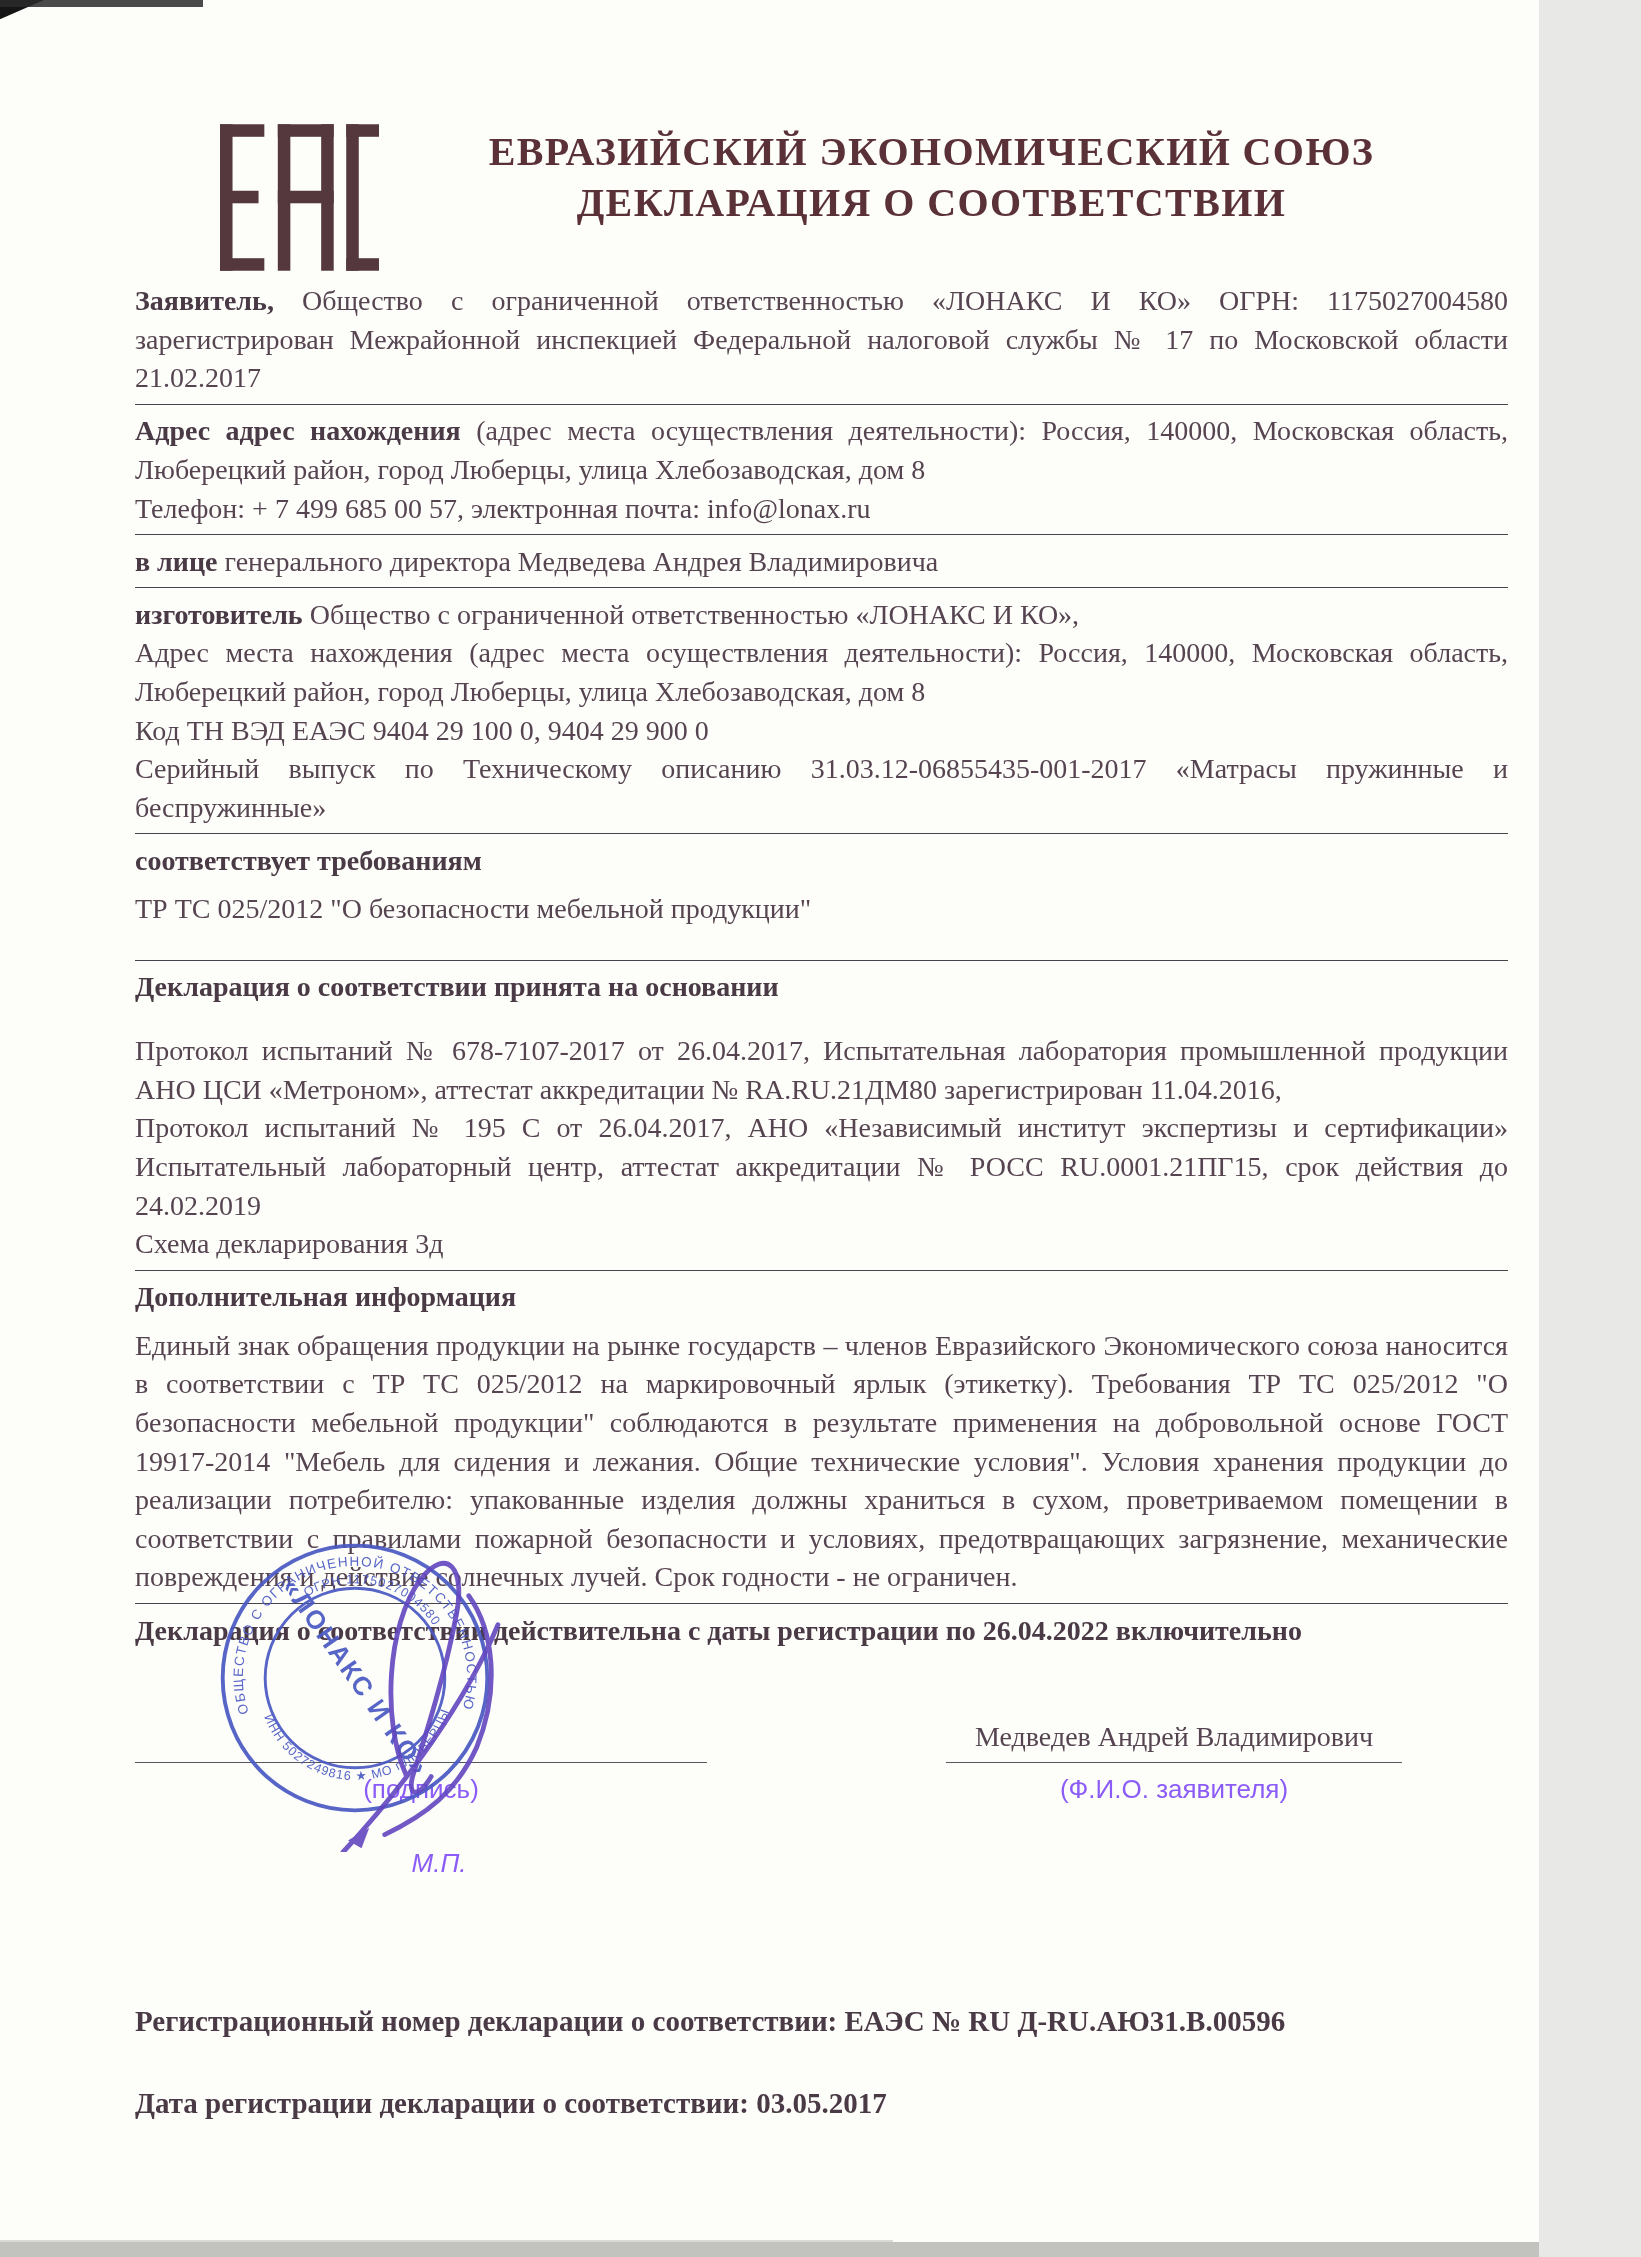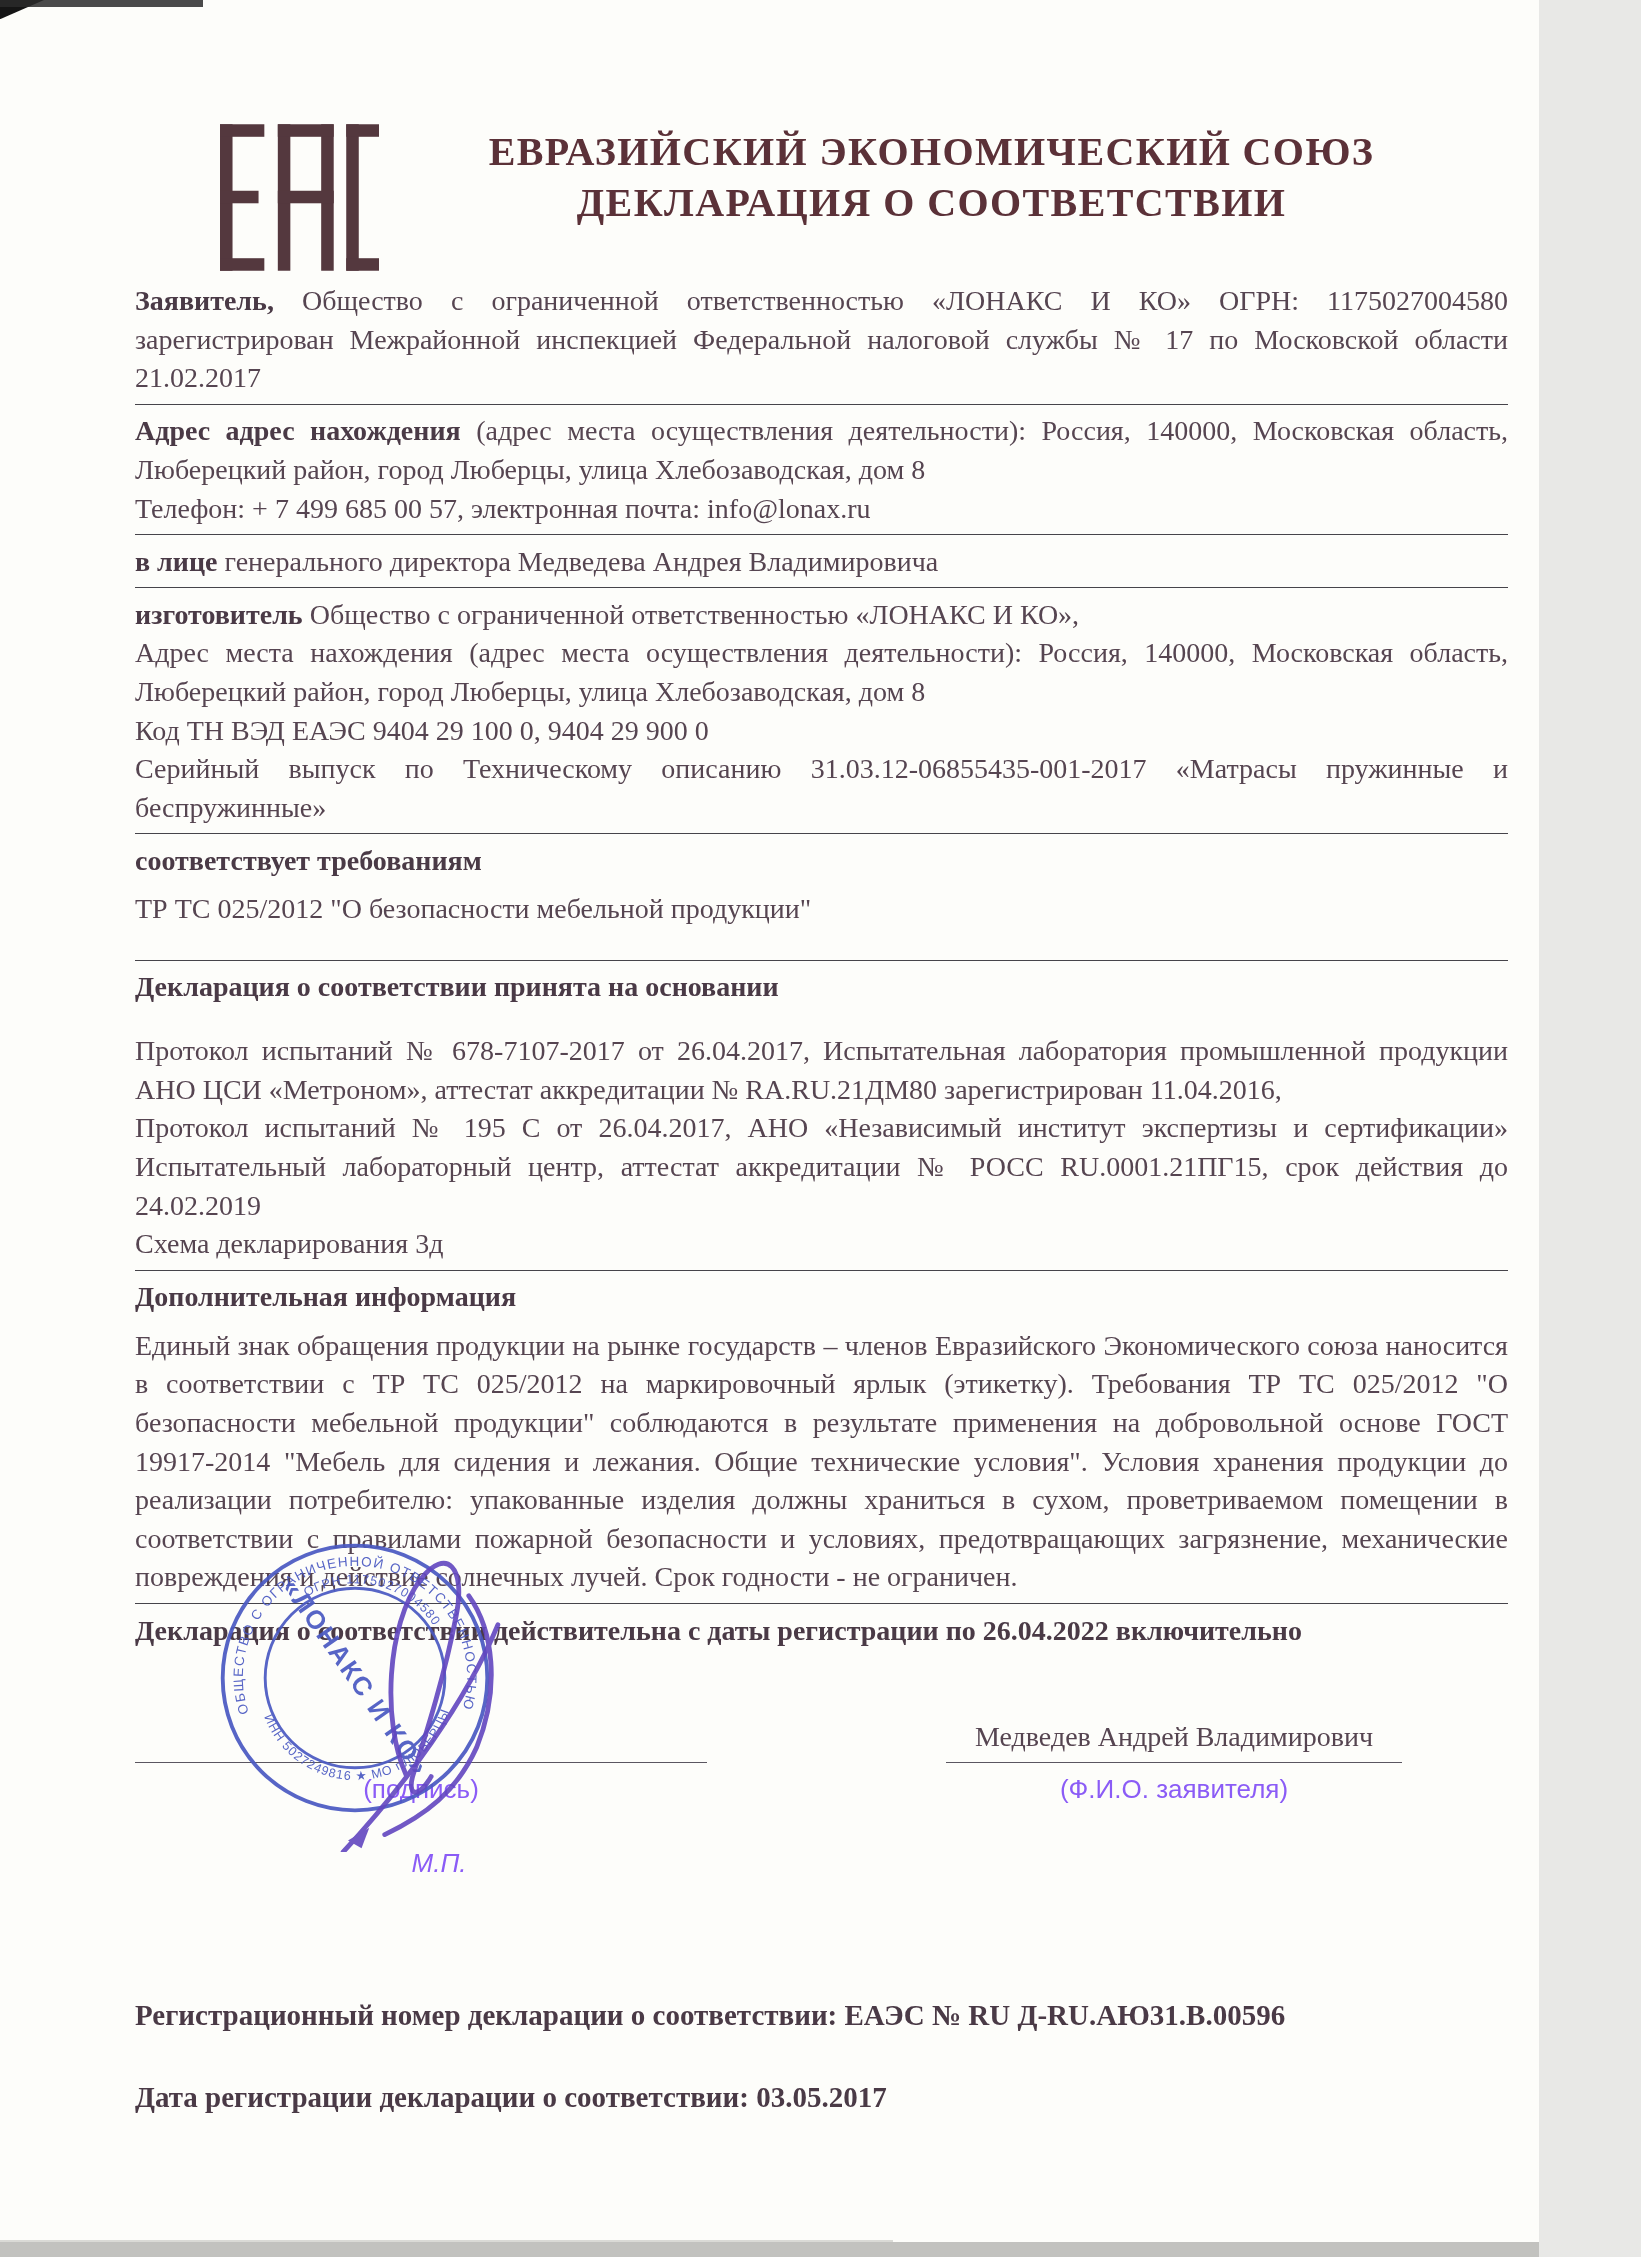--- a/index.html
+++ b/index.html
@@ -32,21 +32,21 @@
   .sig-area{position:relative;height:319px;}
   .sig-line{position:absolute;border-top:1.9px solid #5a5660;}
   .sig-line.left{left:0;top:98px;width:572px;}
   .sig-line.right{left:811px;top:98px;width:456px;}
   .sig-name{position:absolute;left:811px;top:54px;width:456px;text-align:center;font-size:28px;}
   .sig-caption{position:absolute;font-family:"Liberation Sans",sans-serif;font-size:26px;color:#8b5cf6;}
   .cap-sign{left:0;top:108px;width:572px;text-align:center;}
   .cap-fio{left:811px;top:108px;width:456px;text-align:center;}
   .cap-mp{left:246px;top:182px;width:116px;text-align:center;font-style:italic;}
 
-  .reg-line{font-weight:bold;font-size:29px;color:#4a3a46;margin-top:12px;}
+  .reg-line{font-weight:bold;font-size:29px;color:#4a3a46;margin-top:18px;}
   .reg-line + .reg-line{margin-top:42px;}
 
   
   .stamp{position:absolute;left:214px;top:1537px;opacity:.92;}
   .autograph{position:absolute;left:290px;top:1533px;}
 </style>
 </head>
 <body>
 
 <div class="page">

